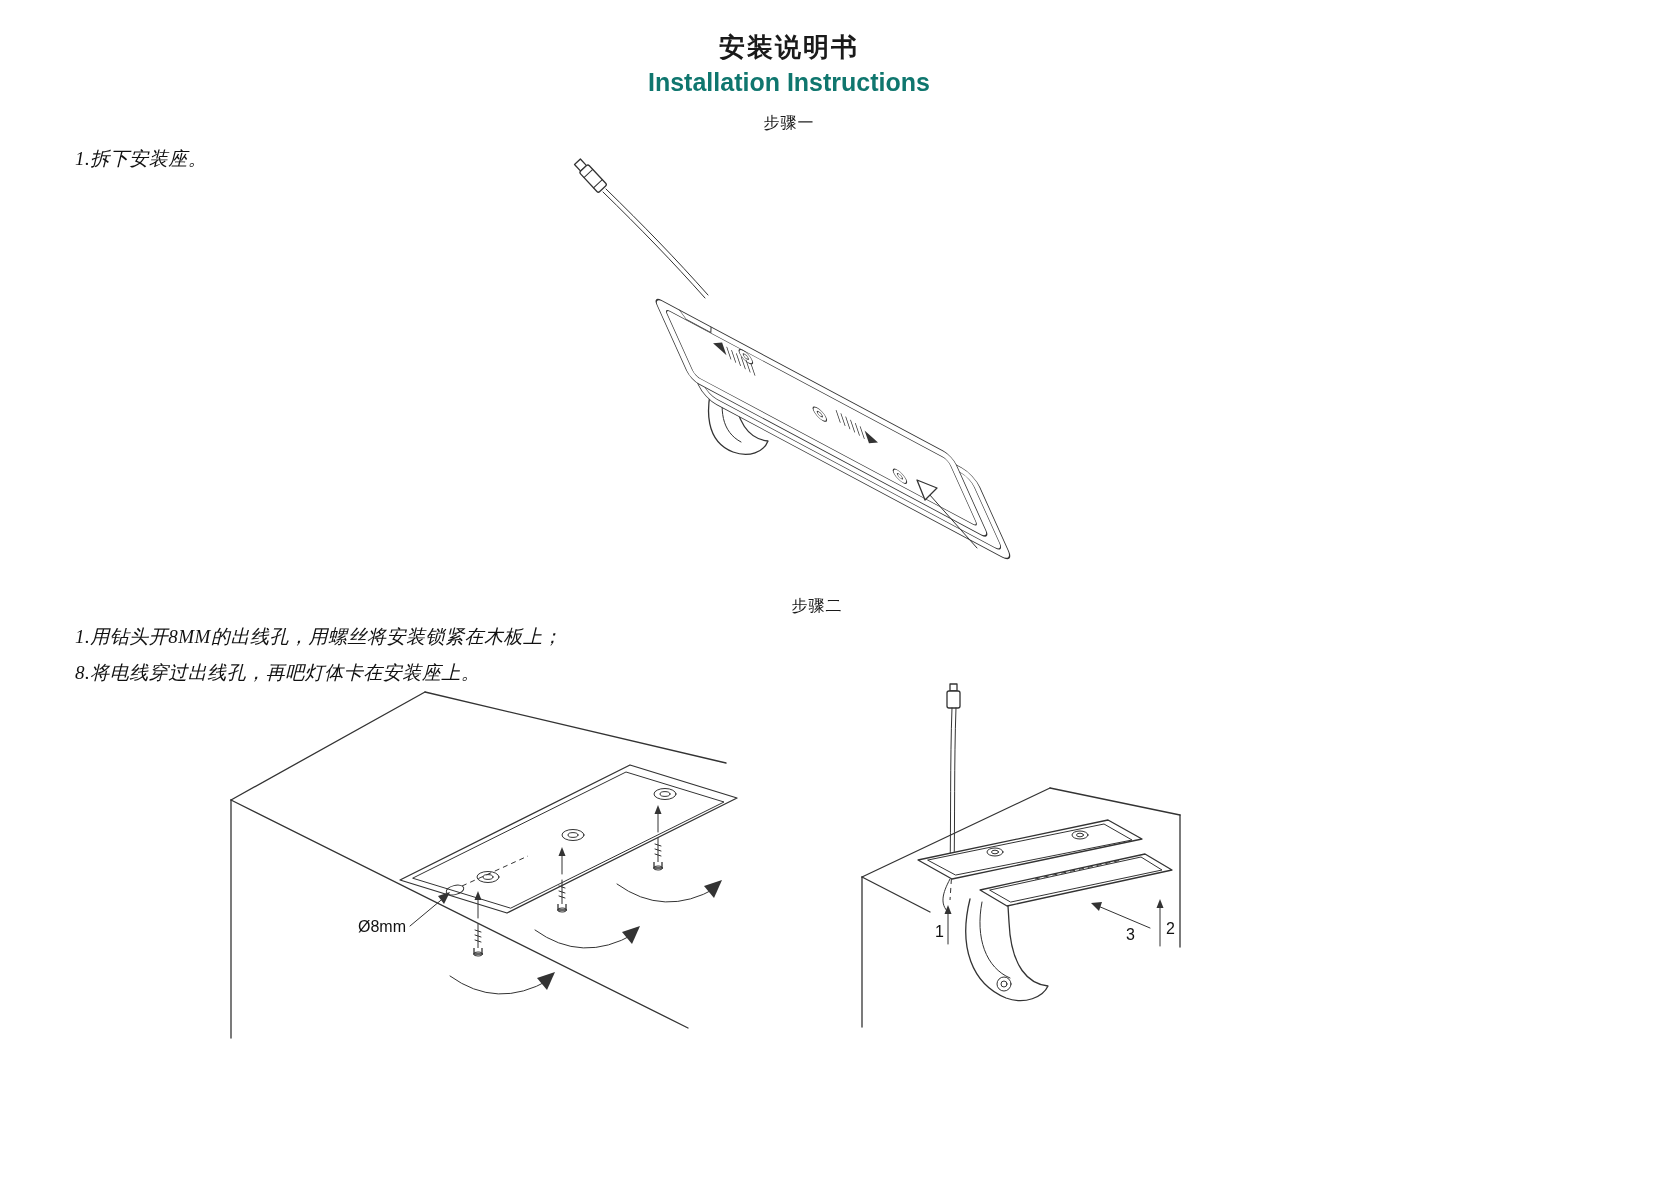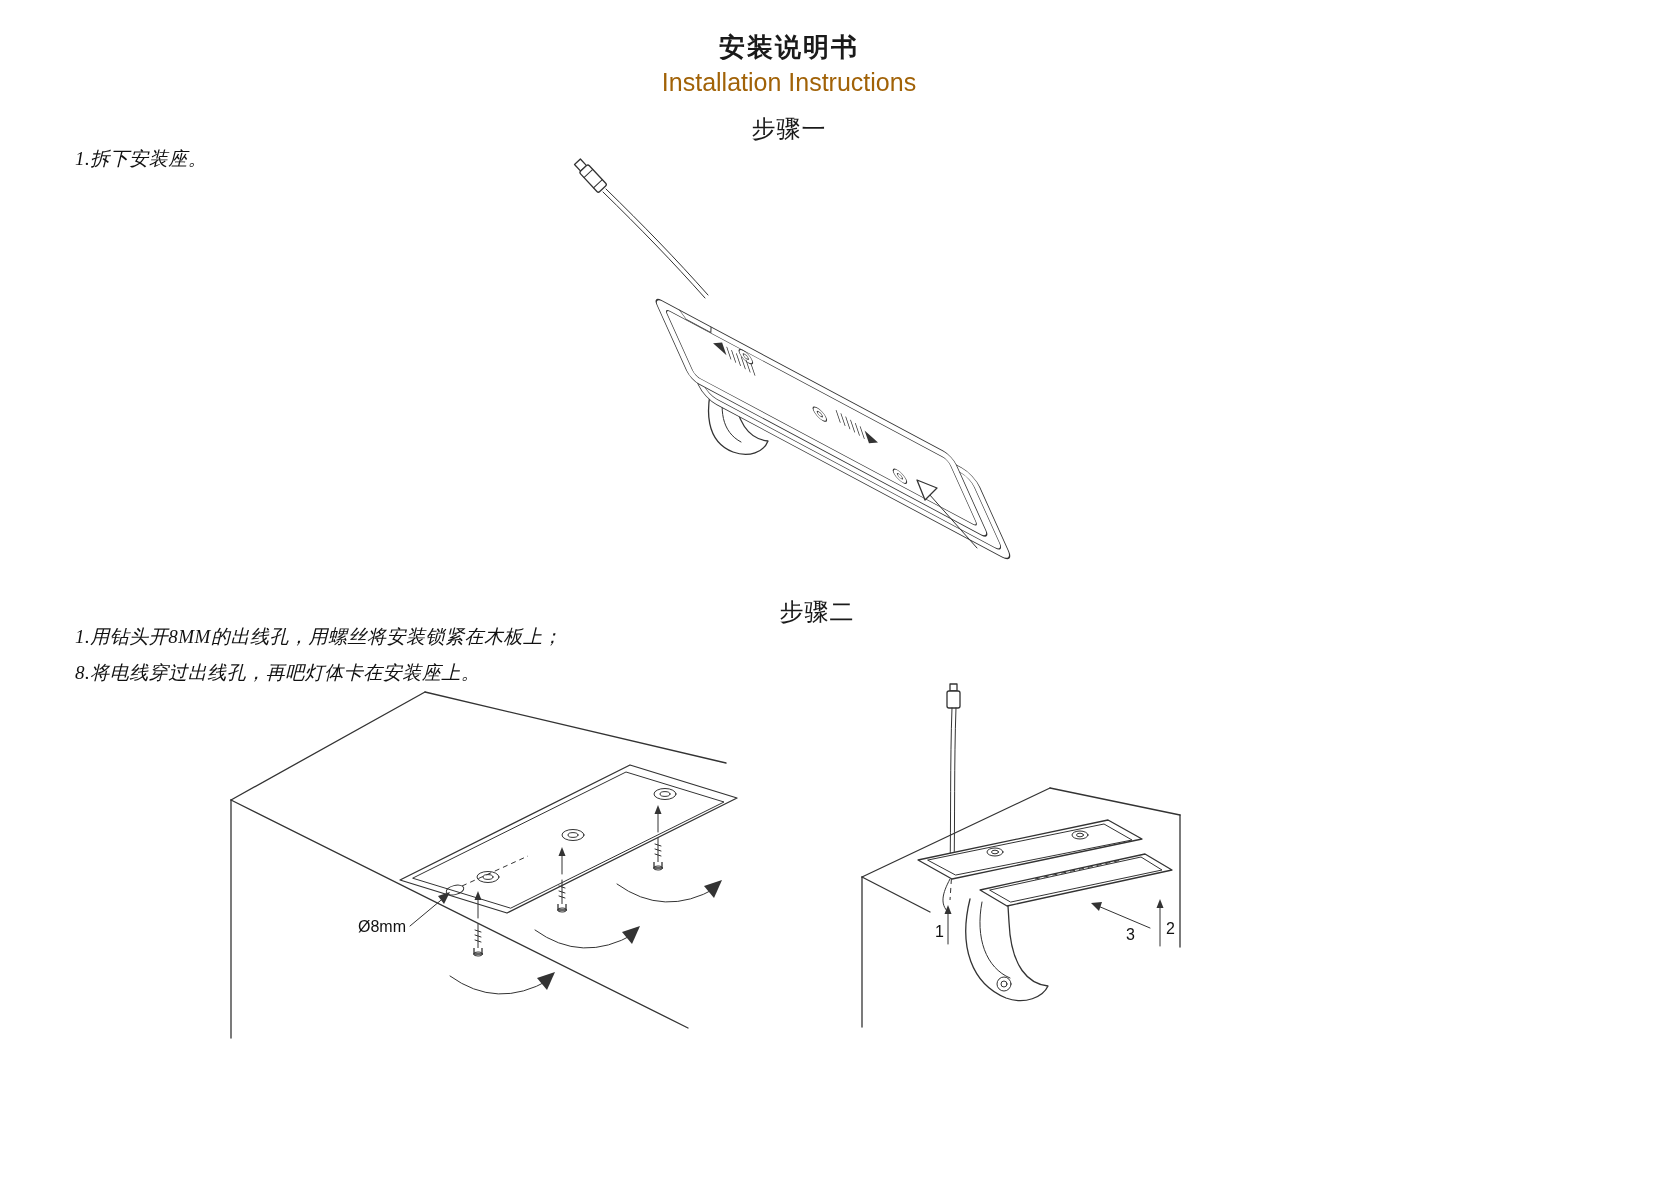--- a/index.html
+++ b/index.html
@@ -11,25 +11,25 @@
     color:#1a1a1a;
     overflow:hidden;
   }
   .title-cn{
     position:absolute;left:0;width:1578px;top:30px;text-align:center;
     font-size:26px;font-weight:600;letter-spacing:2px;
     font-family:"Liberation Sans", sans-serif;
   }
   .title-en{
     position:absolute;left:0;width:1578px;top:68px;text-align:center;
-    font-size:25px;font-weight:400;color:#a16207;
+    font-size:25px;font-weight:700;color:#0f766e;
   }
   .step-heading{
     position:absolute;left:0;width:1578px;text-align:center;
-    font-size:24px;font-weight:500;letter-spacing:1px;
+    font-size:16px;font-weight:500;letter-spacing:1px;
   }
   .step1-heading{top:113px;}
   .step2-heading{top:596px;padding-left:28px;}
   .instruction{
     position:absolute;left:75px;
     font-size:19px;color:#111;
     font-family:"Liberation Serif", serif;
     letter-spacing:0.5px;
     font-style:italic;
   }

